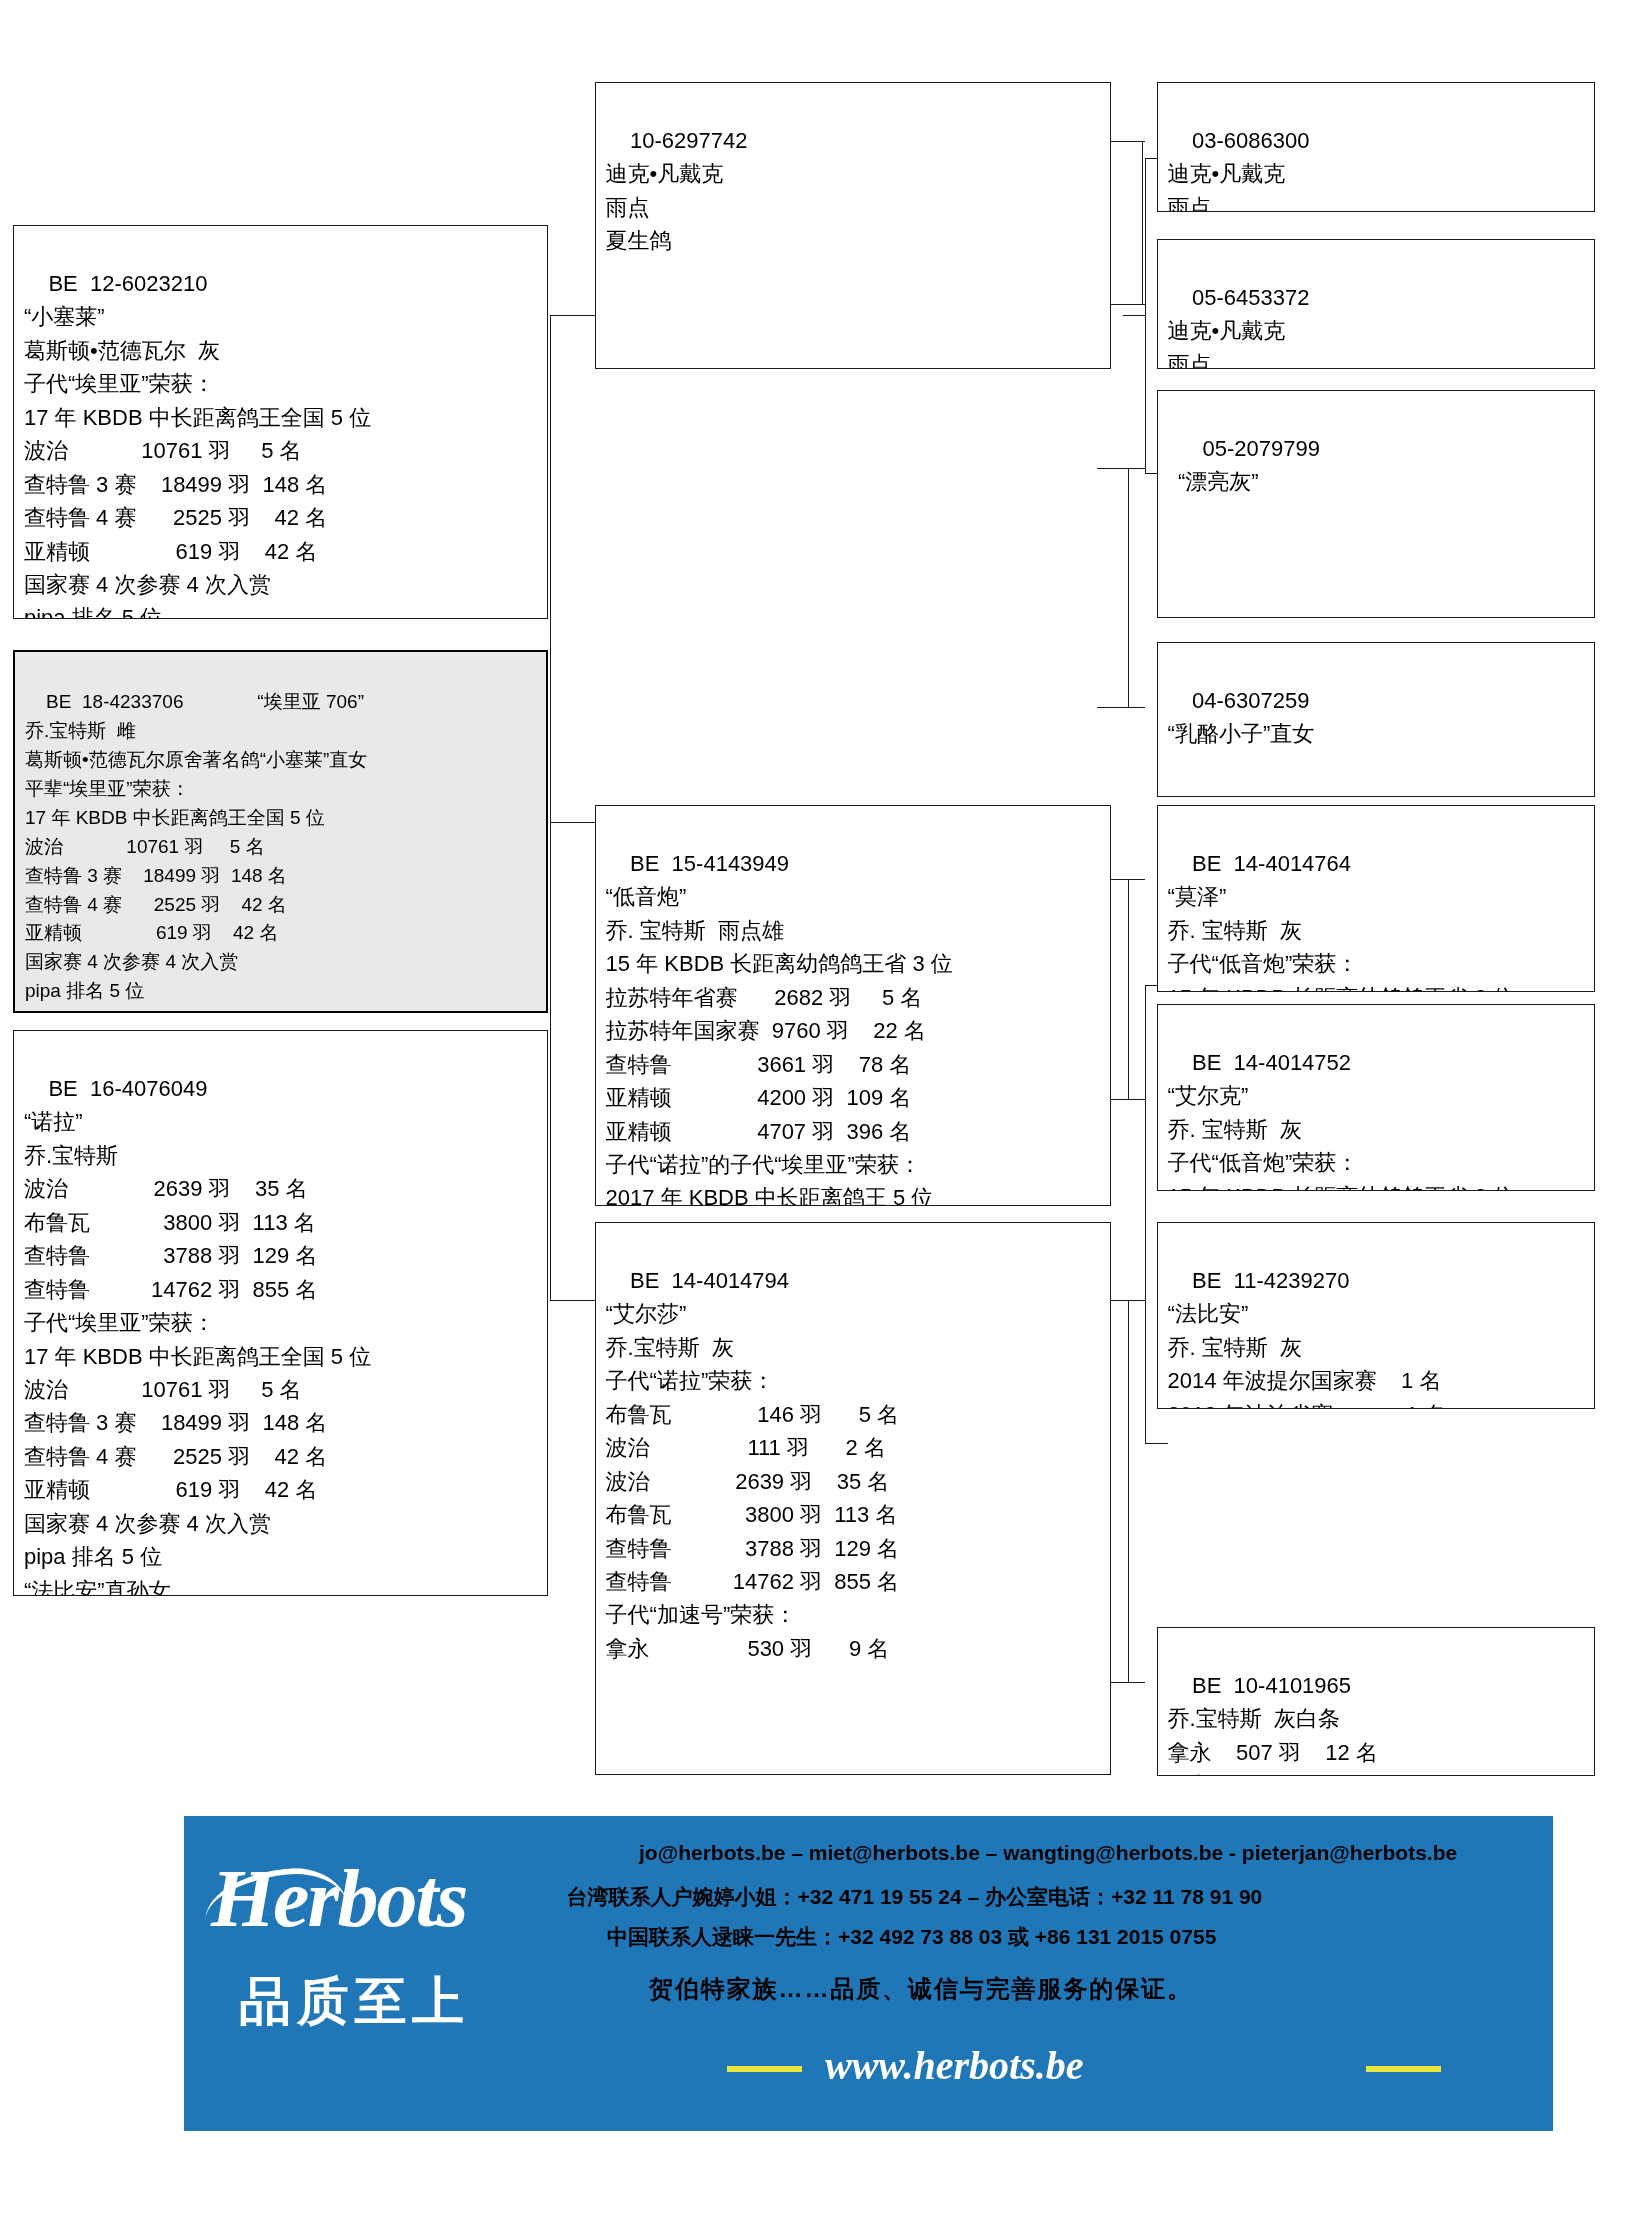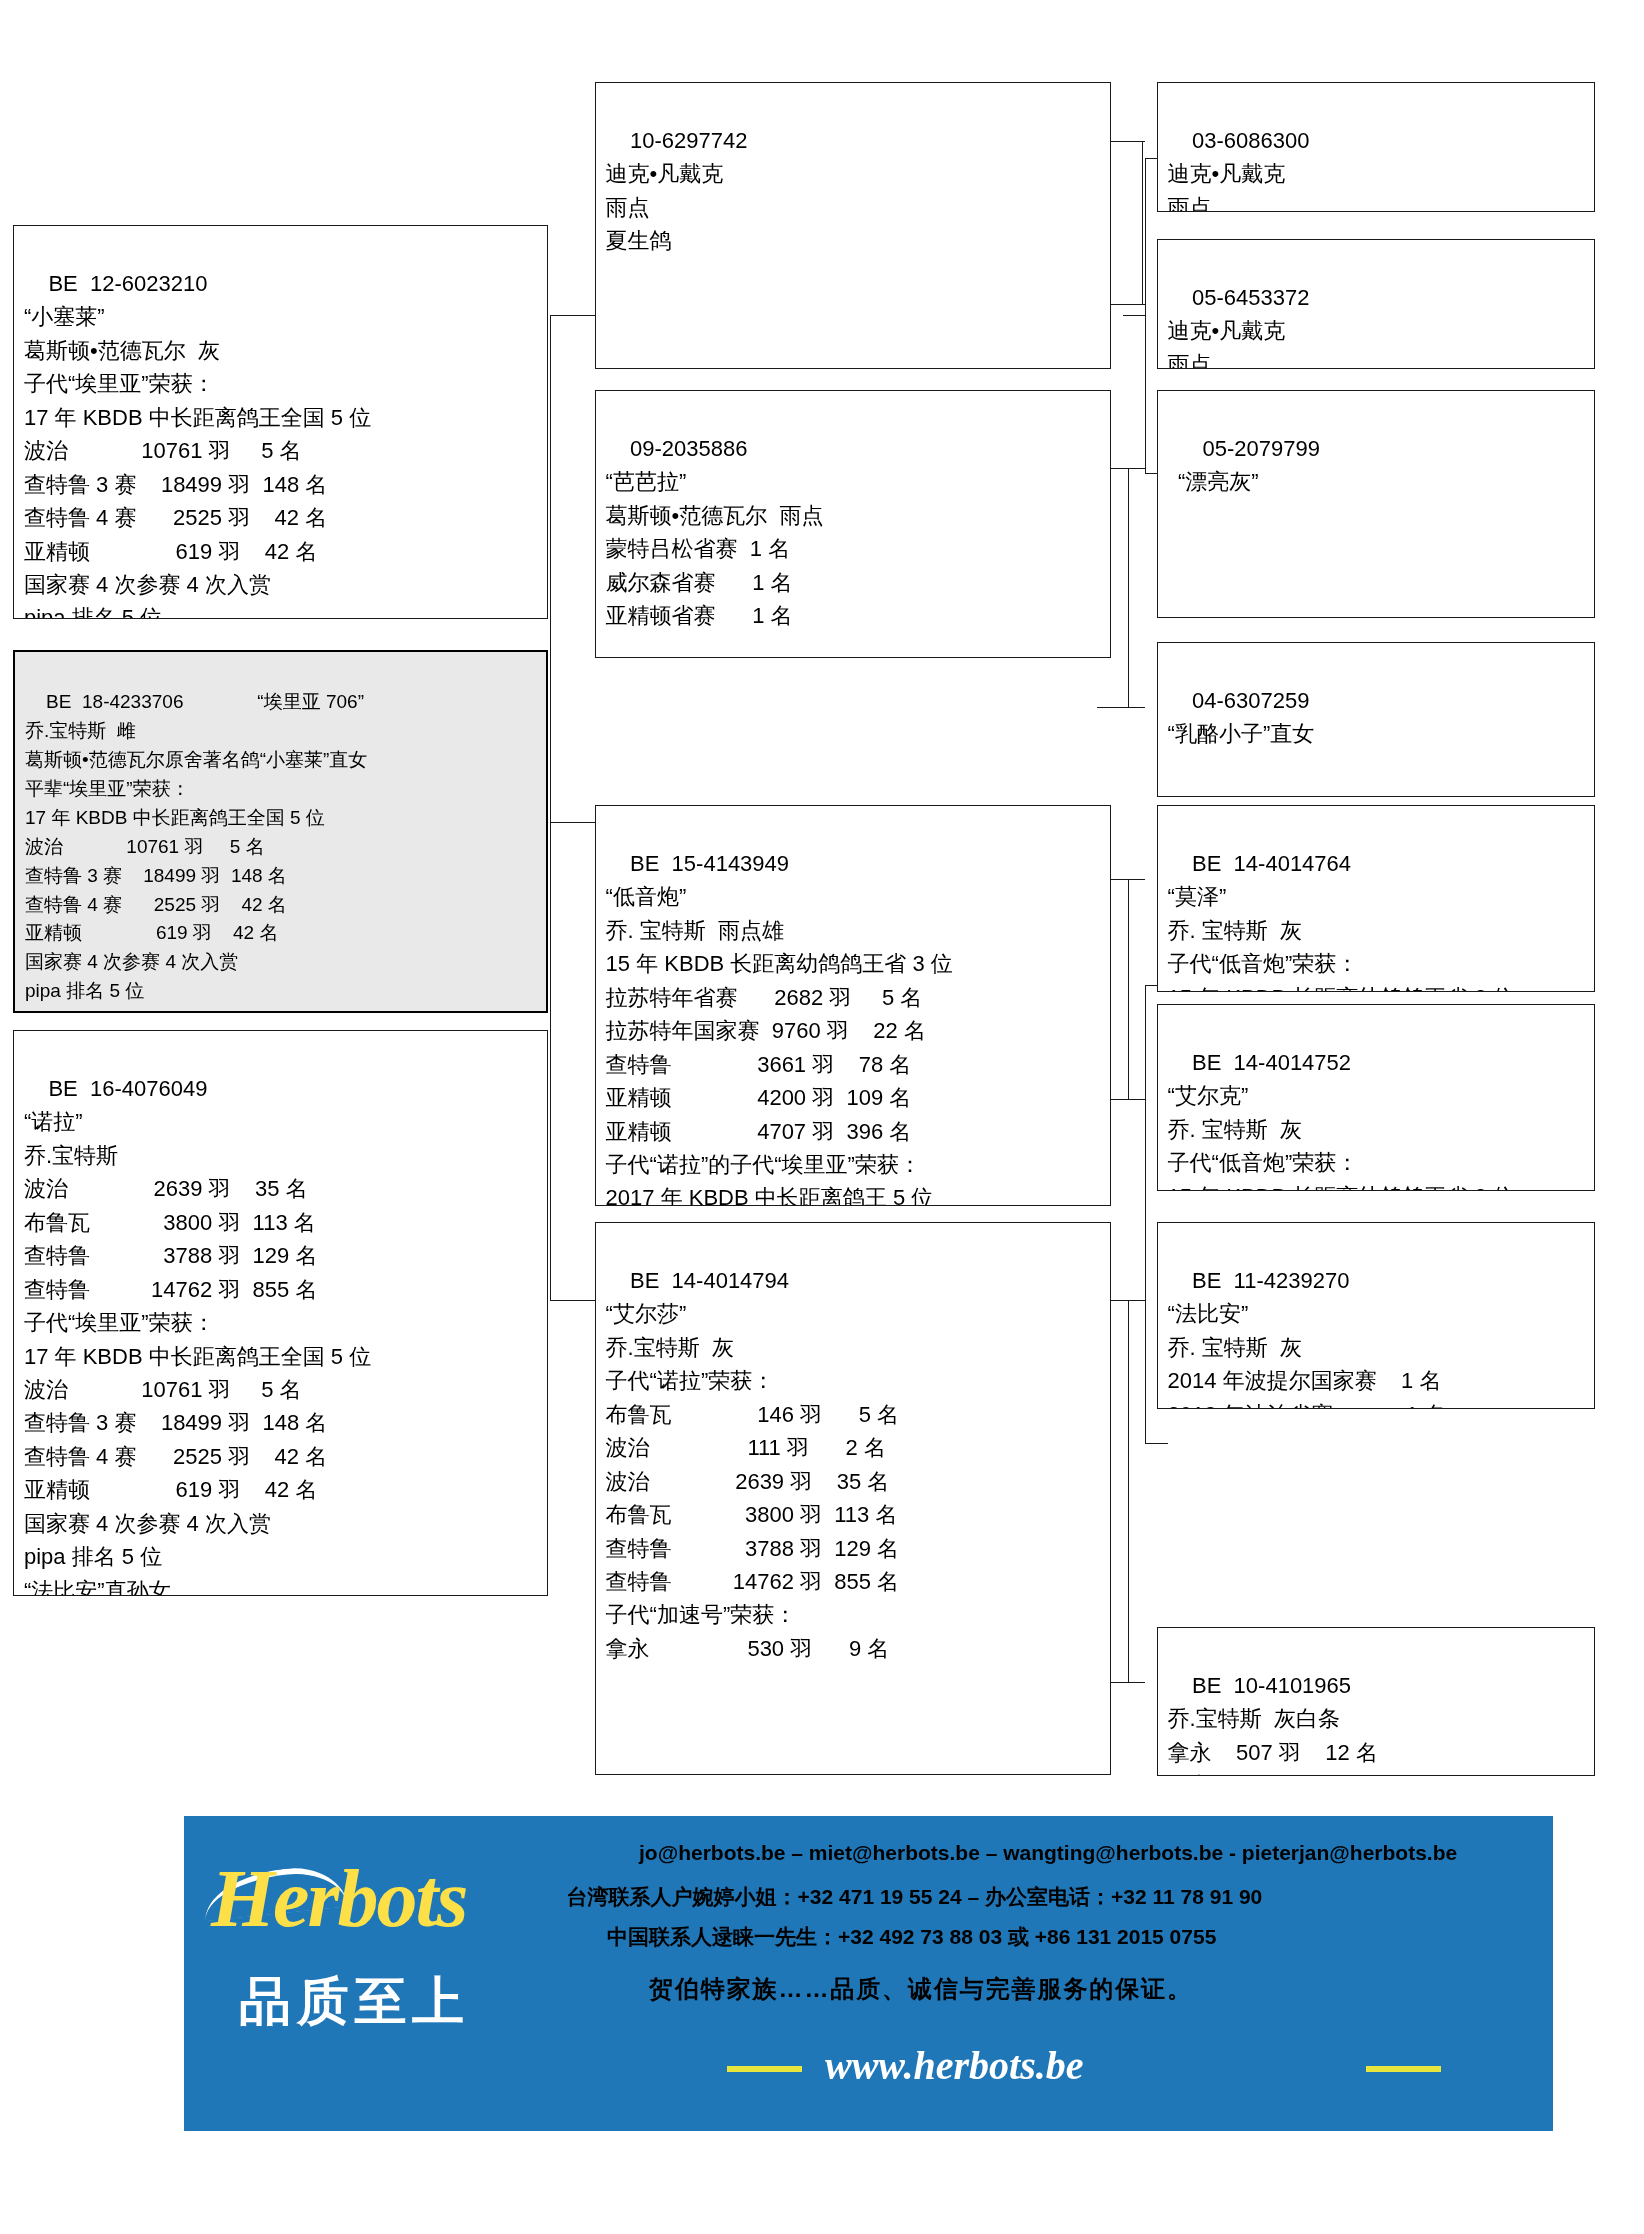--- a/index.html
+++ b/index.html
@@ -61,21 +61,21 @@
     color: #ffffff;
   }
   .herbots-logo {
     position: absolute;
     left: 27px;
     top: 36px;
     font-family: "Liberation Serif", "DejaVu Serif", serif;
     font-style: italic;
     font-weight: bold;
     font-size: 82px;
-    color: #fde047;
+    color: #ffffff;
     letter-spacing: -1.9px;
   }
   .herbots-sub {
     position: absolute;
     left: 55px;
     top: 151px;
     font-size: 52px;
     font-weight: bold;
     color: #ffffff;
     letter-spacing: 5.7px;
@@ -219,28 +219,20 @@
 拉苏特年省赛      2682 羽     5 名</span>
   </div>
 
   <div class="box" style="left:595px; top:82px; width:516px; height:287px;">
     <span>10-6297742
 迪克•凡戴克
 雨点
 夏生鸽</span>
   </div>
 
-  <div class="box" style="left:595px; top:390px; width:516px; height:268px;">
-    <span>09-2035886
-“芭芭拉”
-葛斯顿•范德瓦尔  雨点
-蒙特吕松省赛  1 名
-威尔森省赛      1 名
-亚精顿省赛      1 名</span>
-  </div>
 
   <div class="box" style="left:595px; top:805px; width:516px; height:401px;">
     <span>BE  15-4143949
 “低音炮”
 乔. 宝特斯  雨点雄
 15 年 KBDB 长距离幼鸽鸽王省 3 位
 拉苏特年省赛      2682 羽     5 名
 拉苏特年国家赛  9760 羽    22 名
 查特鲁              3661 羽    78 名
 亚精顿              4200 羽  109 名

